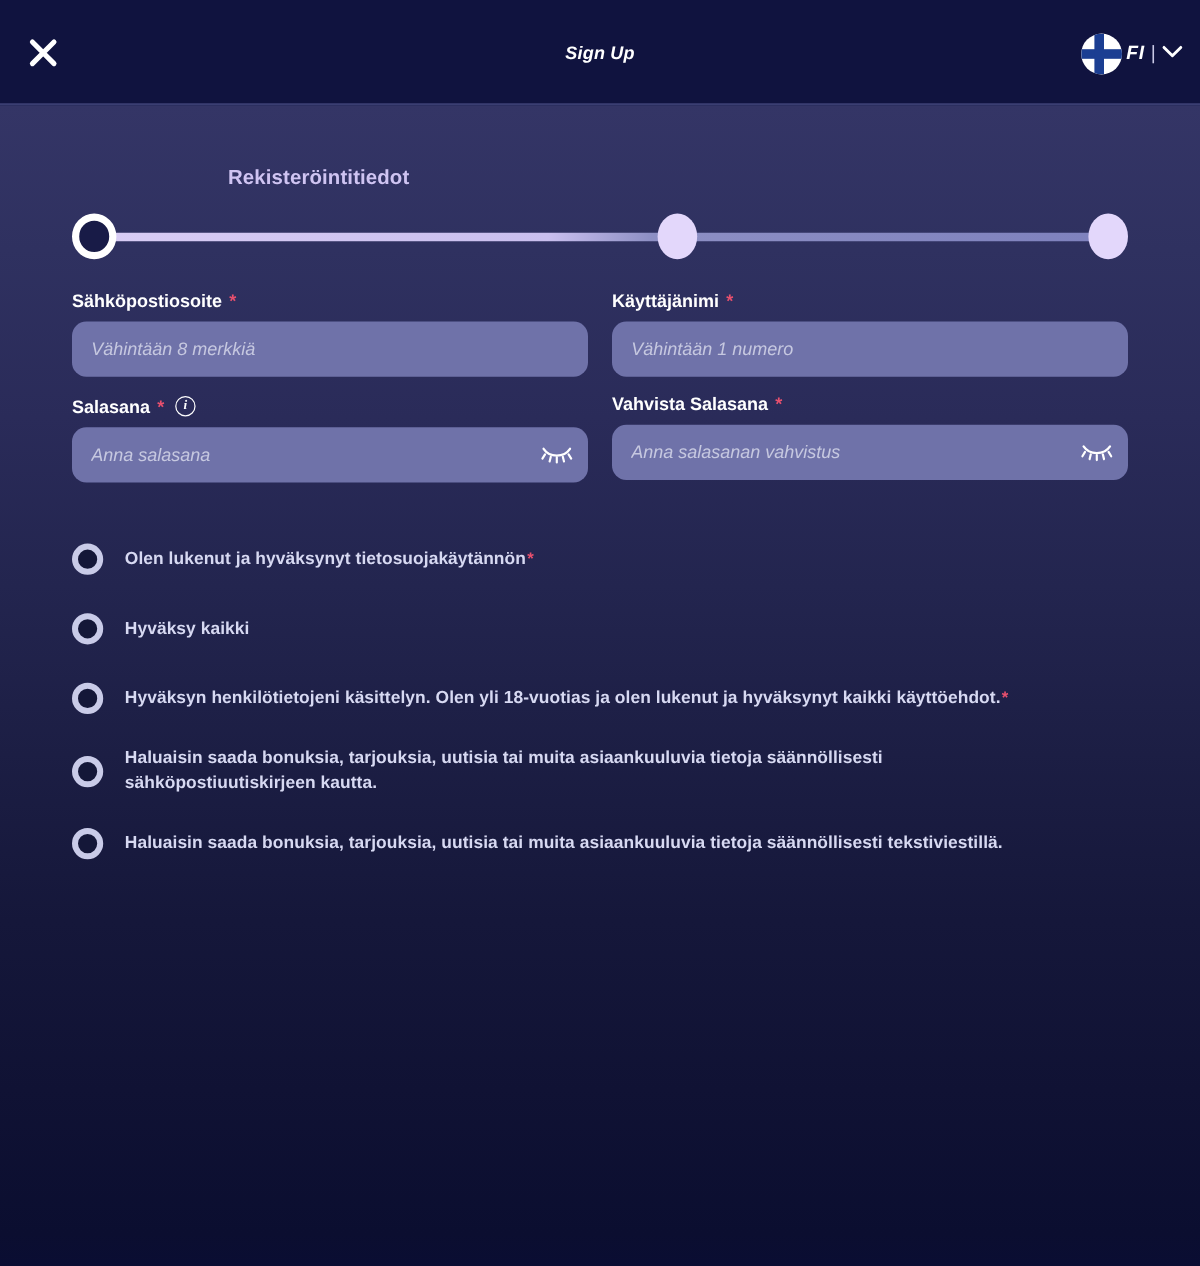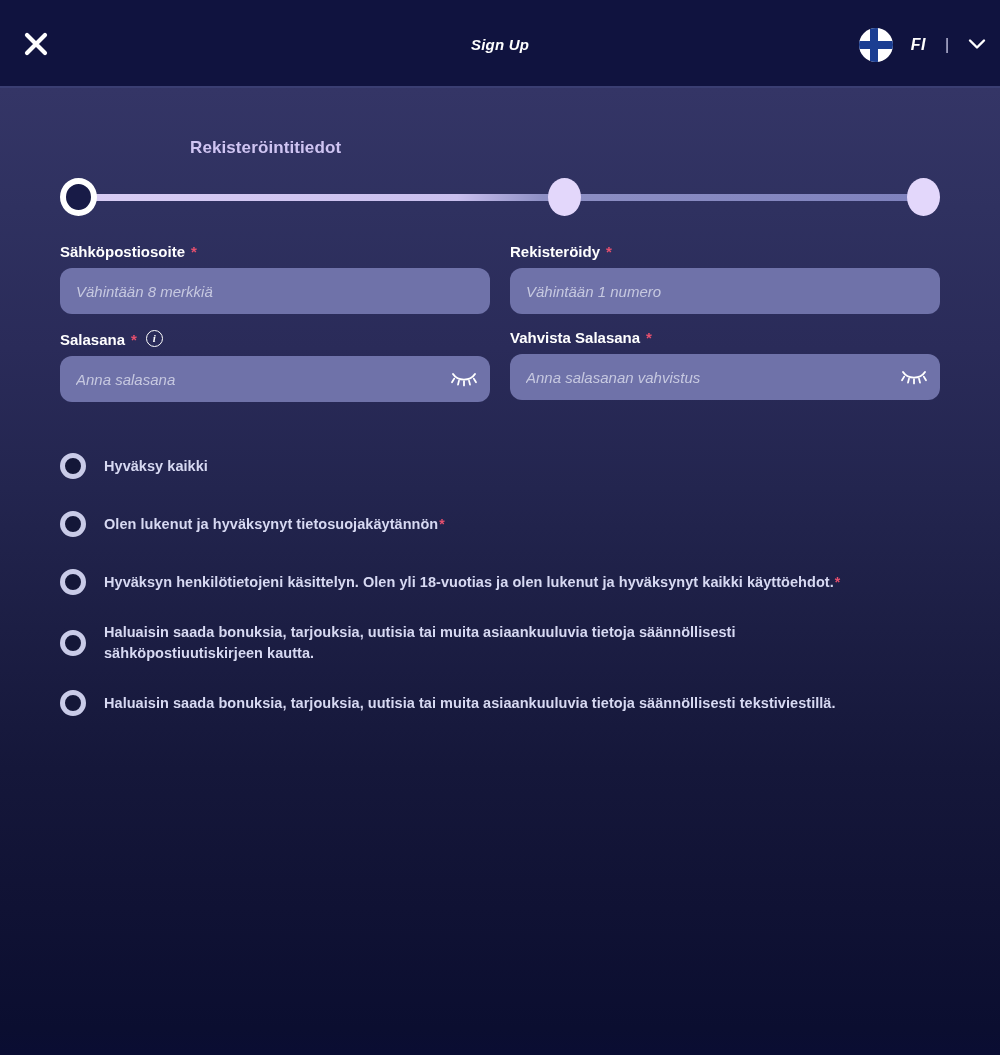--- a/index.html
+++ b/index.html
@@ -63,21 +63,21 @@
     color: #ffffff;
   }
 
   .lang-select {
     position: absolute;
     right: 14px;
     top: 24px;
     height: 42px;
     display: flex;
     align-items: center;
-    gap: 18px;
+    gap: 4px;
     cursor: pointer;
   }
   .flag-icon {
     width: 34px;
     height: 34px;
     border-radius: 50%;
     background: #ffffff;
     position: relative;
     overflow: hidden;
     flex: 0 0 34px;
@@ -381,21 +381,21 @@
             <span>Sähköpostiosoite</span>
             <span class="req">*</span>
           </div>
           <div class="input-wrap">
             <input class="text-input" type="text" placeholder="Vähintään 8 merkkiä" style="">
           </div>
         </div>
 
         <div class="field">
           <div class="field-label">
-            <span>Rekisteröidy</span>
+            <span>Käyttäjänimi</span>
             <span class="req">*</span>
           </div>
           <div class="input-wrap">
             <input class="text-input" type="text" placeholder="Vähintään 1 numero" style="">
           </div>
         </div>
 
         <div class="field">
           <div class="field-label">
             <span>Salasana</span>
@@ -441,28 +441,28 @@
           </div>
         </div>
 
       </div>
 
       <div class="consents">
 
         <div class="consent">
           <span class="radio"></span>
           <span class="consent-text">
-            <span>Hyväksy kaikki</span><span class="req"></span>
+            <span>Olen lukenut ja hyväksynyt tietosuojakäytännön</span><span class="req">*</span>
           </span>
         </div>
 
         <div class="consent">
           <span class="radio"></span>
           <span class="consent-text">
-            <span>Olen lukenut ja hyväksynyt tietosuojakäytännön</span><span class="req">*</span>
+            <span>Hyväksy kaikki</span><span class="req"></span>
           </span>
         </div>
 
         <div class="consent">
           <span class="radio"></span>
           <span class="consent-text">
             <span>Hyväksyn henkilötietojeni käsittelyn. Olen yli 18-vuotias ja olen lukenut ja hyväksynyt kaikki käyttöehdot.</span><span class="req">*</span>
           </span>
         </div>
 

